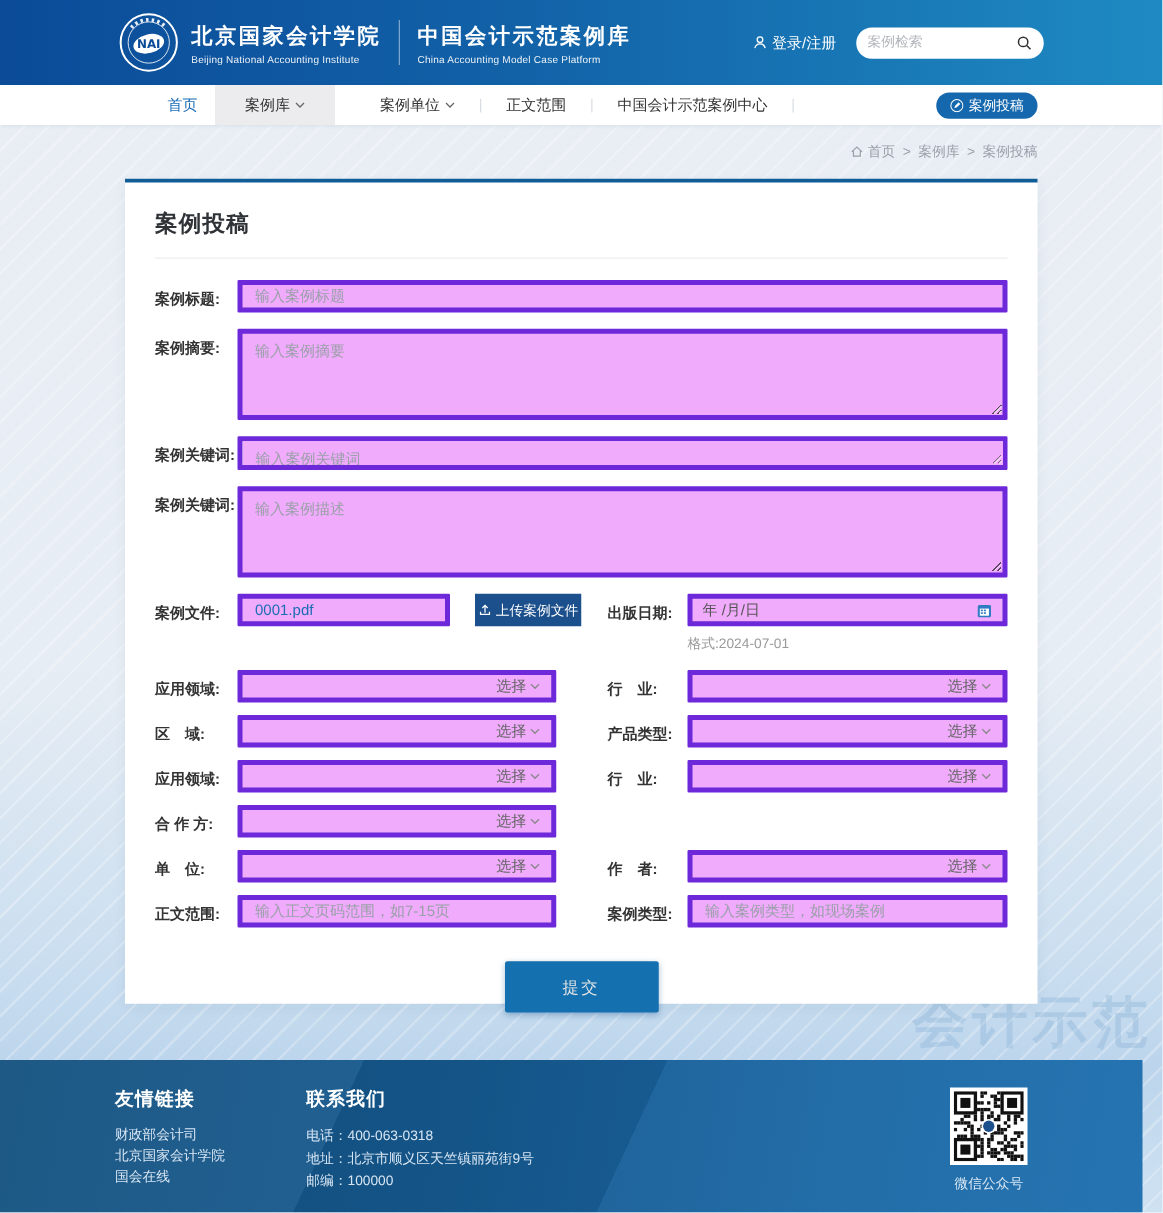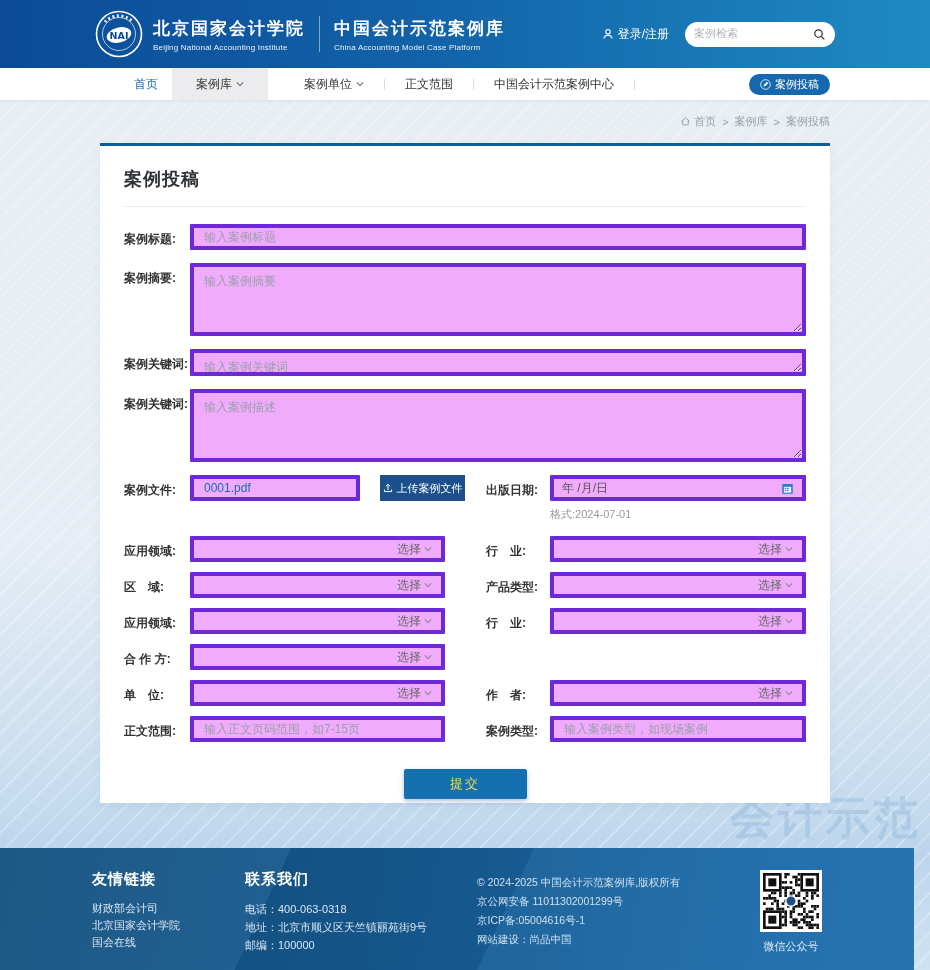--- a/index.html
+++ b/index.html
@@ -15,21 +15,21 @@
   .header { height:68px; background:linear-gradient(90deg,#0b4b98 0%,#1262a8 45%,#1e8ac2 100%); }
   .header-inner { width:740px; margin:0 auto; height:100%; display:flex; align-items:center; }
   .logo { width:48px; height:48px; flex:none; }
   .brand { display:flex; align-items:center; margin-left:10px; color:#fff; }
   .brand-block .zh { font-size:17px; font-weight:bold; letter-spacing:2px; }
   .brand-block .en { font-size:8px; letter-spacing:.2px; margin-top:3px; opacity:.92; }
   .brand-divider { width:1px; height:36px; background:rgba(255,255,255,.45); margin:0 14px; }
   .header-right { margin-left:auto; display:flex; align-items:center; }
   .login { display:flex; align-items:center; gap:4px; color:#fff; font-size:12px; cursor:pointer; margin-right:16px; white-space:nowrap; }
   .searchbox { width:150px; height:25px; background:#fff; border-radius:13px; display:flex; align-items:center; padding:0 9px; }
-  .searchbox input { border:none; outline:none; flex:1; font-size:11px; color:#555; background:transparent; font-family:Liberation Mono, monospace; min-width:0; }
+  .searchbox input { border:none; outline:none; flex:1; font-size:11px; color:#555; background:transparent; font-family:Liberation Serif, serif; min-width:0; }
   .searchbox input::placeholder { color:#b0b4ba; }
   
   .nav { height:32px; background:#fff; box-shadow:0 1px 3px rgba(40,70,110,.08); position:relative; z-index:2; }
   .nav-inner { width:730px; margin:0 auto; height:100%; display:flex; align-items:center; }
   .nav-item { font-size:12px; color:#333; cursor:pointer; display:flex; align-items:center; gap:4px; height:100%; padding:0 8px; white-space:nowrap; }
   .nav-item.home { color:#1b6cb5; margin-left:20px; padding:0 14px; }
   .nav-item.active-bg { background:#ececee; padding:0 24px; }
   .nav-sep { width:1px; height:11px; background:#d9dde2; margin:0 12px; }
   .chev { width:8px; height:8px; display:inline-block; }
   .nav-pill { margin-left:auto; background:#1568ad; color:#fff; font-size:11px; height:21px; border-radius:11px; display:flex; align-items:center; gap:4px; padding:0 11px; cursor:pointer; }
@@ -56,21 +56,21 @@
   .cell-gap { width:41px; flex:none; }
   .cell-right { display:flex; flex:1; min-width:0; }
   .flabel2 { width:64px; flex:none; font-size:12px; color:#333; font-weight:bold; padding-top:7px; white-space:pre; }
   .filebox { width:170px; height:26px; flex:none; padding:0 10px; color:#1a6db3; outline:none; }
   .upload-btn { width:85px; height:26px; flex:none; background:#1c508d; color:#fff; border:none; font-size:11px; display:flex; align-items:center; justify-content:center; gap:4px; cursor:pointer; font-family:inherit;margin-left:20px; }
   .datebox { flex:1; height:26px; display:flex; align-items:center; justify-content:space-between; padding:0 8px; cursor:pointer; }
   .hint-row { padding-left:426px; margin:-7px 0 14px; font-size:11px; color:#999; }
   .selectbox { flex:1; height:26px; display:flex; align-items:center; justify-content:flex-end; gap:3px; padding:0 9px; color:#666; cursor:pointer; }
   .srow { margin-bottom:10px; }
   .submit-row { text-align:center; margin-top:27px; }
-  .submit-btn { width:123px; height:30px; background:#1470af; color:#fde047; border:none; font-size:13px; letter-spacing:2px; border-radius:2px; cursor:pointer; font-family:inherit; box-shadow:0 2px 5px rgba(20,80,140,.35); }
+  .submit-btn { width:123px; height:41px; background:#1470af; color:#e5e5e5; border:none; font-size:13px; letter-spacing:2px; border-radius:2px; cursor:pointer; font-family:inherit; box-shadow:0 2px 5px rgba(20,80,140,.35); }
   
   .bg-art { position:absolute; left:0; right:0; bottom:122px; height:110px; pointer-events:none; overflow:hidden; }
   .bg-art .wm { position:absolute; right:8px; bottom:0; font-size:44px; font-weight:bold; color:rgba(120,165,210,.28); letter-spacing:4px; writing-mode:horizontal-tb; }
   
   .footer { position:absolute; left:0; right:16px; bottom:0; height:122px; color:#fff;
     background:linear-gradient(100deg,#12507f 0%,#15598f 40%,#1a68a6 75%,#1c6eae 100%); }
   .footer:before { content:""; position:absolute; inset:0; background:linear-gradient(115deg, rgba(255,255,255,.05) 0 30%, rgba(0,0,0,.06) 30% 55%, rgba(255,255,255,.04) 55%); }
   .footer-inner { position:relative; width:730px; margin:0 auto; display:flex; padding-top:22px; }
   .fcol1 { width:153px; flex:none; }
   .fcol2 { width:232px; flex:none; }
@@ -369,26 +369,20 @@
         <div class="flink">国会在线</div>
       </div>
     </div>
     <div class="fcol2">
       <div class="ftitle">联系我们</div>
       <div class="lines">
         <div class="fline">电话：400-063-0318</div>
         <div class="fline">地址：北京市顺义区天竺镇丽苑街9号</div>
         <div class="fline">邮编：100000</div>
       </div>
-    </div>
-    <div class="fcol3">
-      <div class="fsmall">© 2024-2025 中国会计示范案例库,版权所有</div>
-      <div class="fsmall">京公网安备 11011302001299号</div>
-      <div class="fsmall">京ICP备:05004616号-1</div>
-      <div class="fsmall">网站建设：尚品中国</div>
     </div>
     <div class="fcol4">
       <div class="qr-wrap">
         <div class="qr-box">
           <svg id="qr-svg" width="56" height="56" viewBox="0 0 21 21">
               <rect x="8" y="0" width="1" height="1" fill="#111"></rect>
               <rect x="9" y="0" width="1" height="1" fill="#111"></rect>
               <rect x="13" y="0" width="1" height="1" fill="#111"></rect>
               <rect x="8" y="1" width="1" height="1" fill="#111"></rect>
               <rect x="11" y="1" width="1" height="1" fill="#111"></rect>

